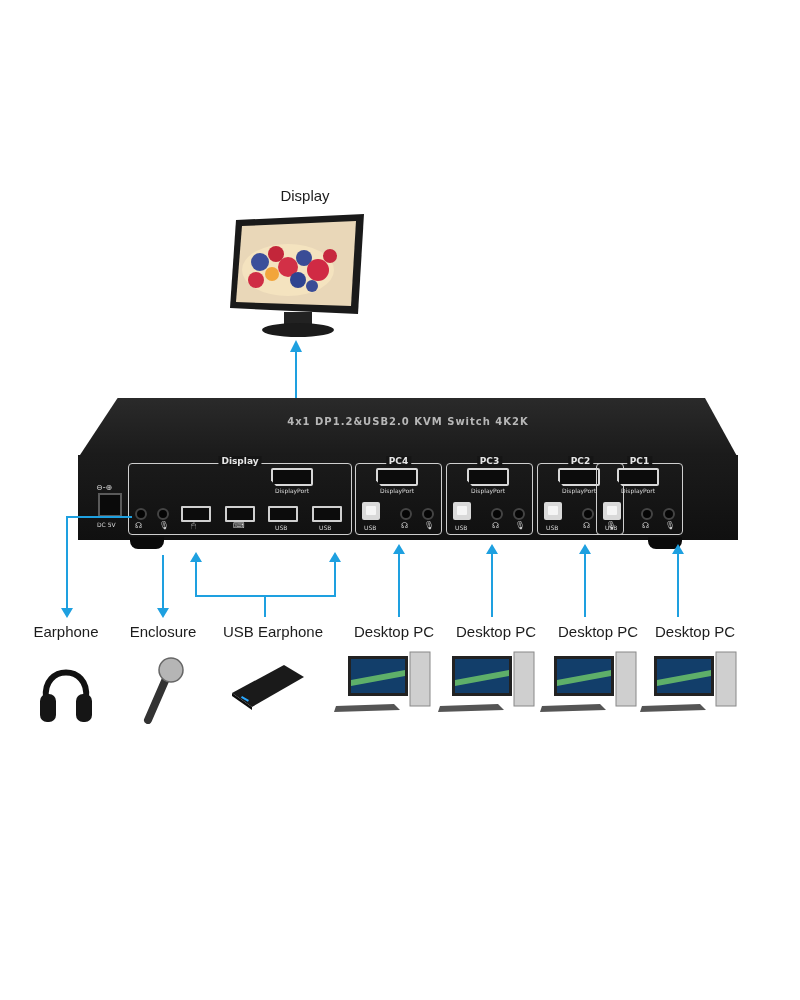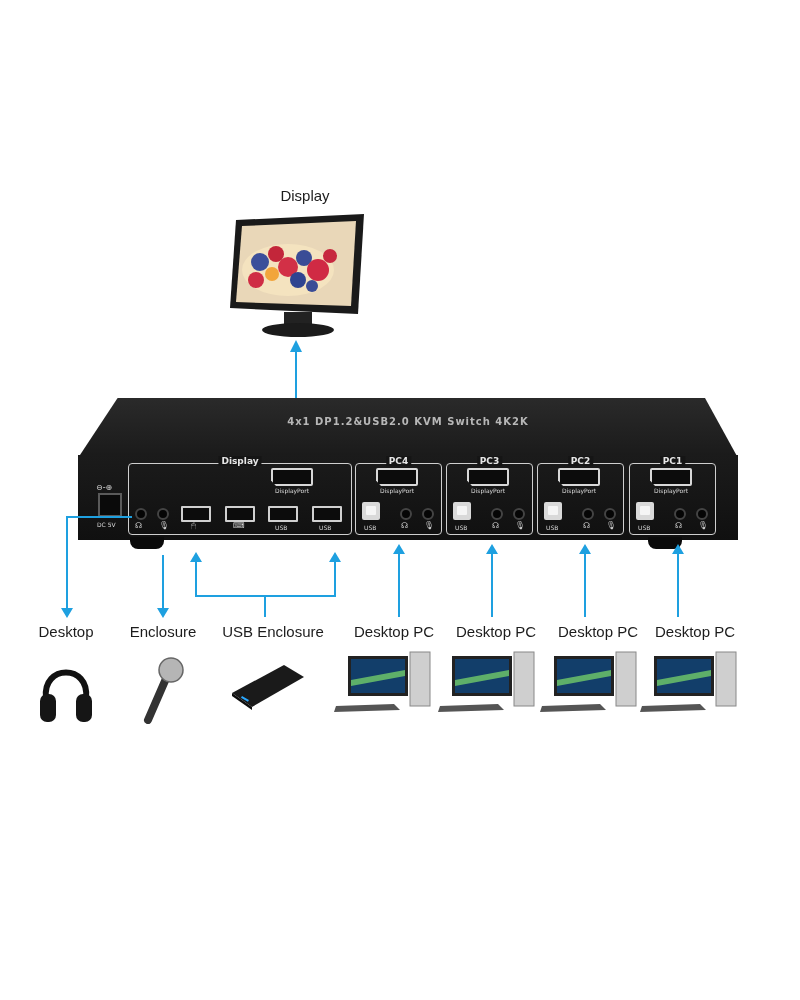--- a/index.html
+++ b/index.html
@@ -110,21 +110,21 @@
     <div class="panel-title">PC2</div>
     <div class="port-dp" style="left:20px;top:4px;"></div>
     <div class="tiny" style="left:24px;top:23px;">DisplayPort</div>
     <div class="port-usbb" style="left:6px;top:38px;"></div>
     <div class="tiny" style="left:8px;top:60px;">USB</div>
     <div class="jack" style="left:44px;top:44px;"></div>
     <div class="ico" style="left:45px;top:58px;">☊</div>
     <div class="jack" style="left:66px;top:44px;"></div>
     <div class="ico" style="left:68px;top:58px;">🎙</div>
   </div>
-  <div class="panel" style="left:551px;width:85px;">
+  <div class="panel" style="left:518px;width:85px;">
     <div class="panel-title">PC1</div>
     <div class="port-dp" style="left:20px;top:4px;"></div>
     <div class="tiny" style="left:24px;top:23px;">DisplayPort</div>
     <div class="port-usbb" style="left:6px;top:38px;"></div>
     <div class="tiny" style="left:8px;top:60px;">USB</div>
     <div class="jack" style="left:44px;top:44px;"></div>
     <div class="ico" style="left:45px;top:58px;">☊</div>
     <div class="jack" style="left:66px;top:44px;"></div>
     <div class="ico" style="left:68px;top:58px;">🎙</div>
   </div>
@@ -164,23 +164,23 @@
   </svg>
 <div class="arrow-line" style="left:584px;top:550px;width:1.5px;height:67px;"></div>
 <svg class="abs" style="left:579px;top:544px;" width="12" height="10">
     <polygon points="6,0 12,10 0,10" fill="#1ea0e0"></polygon>
   </svg>
 <div class="arrow-line" style="left:677px;top:550px;width:1.5px;height:67px;"></div>
 <svg class="abs" style="left:672px;top:544px;" width="12" height="10">
     <polygon points="6,0 12,10 0,10" fill="#1ea0e0"></polygon>
   </svg>
 
-<div class="label" style="left:26px;top:623px;width:80px;">Desktop</div>
+<div class="label" style="left:26px;top:623px;width:80px;">Earphone</div>
 <div class="label" style="left:118px;top:623px;width:90px;">Enclosure</div>
-<div class="label" style="left:218px;top:623px;width:110px;">USB Enclosure</div>
+<div class="label" style="left:218px;top:623px;width:110px;">USB Earphone</div>
 <div class="label" style="left:344px;top:623px;width:100px;">Desktop PC</div>
 <div class="label" style="left:446px;top:623px;width:100px;">Desktop PC</div>
 <div class="label" style="left:548px;top:623px;width:100px;">Desktop PC</div>
 <div class="label" style="left:645px;top:623px;width:100px;">Desktop PC</div>
 
 <div class="abs" style="left:38px;top:654px;">
   <svg width="56" height="70" viewBox="0 0 56 70">
     <path d="M8,44 C4,10 52,10 48,44" fill="none" stroke="#111" stroke-width="6"></path>
     <rect x="2" y="40" width="16" height="28" rx="7" fill="#151515"></rect>
     <rect x="38" y="40" width="16" height="28" rx="7" fill="#151515"></rect>

